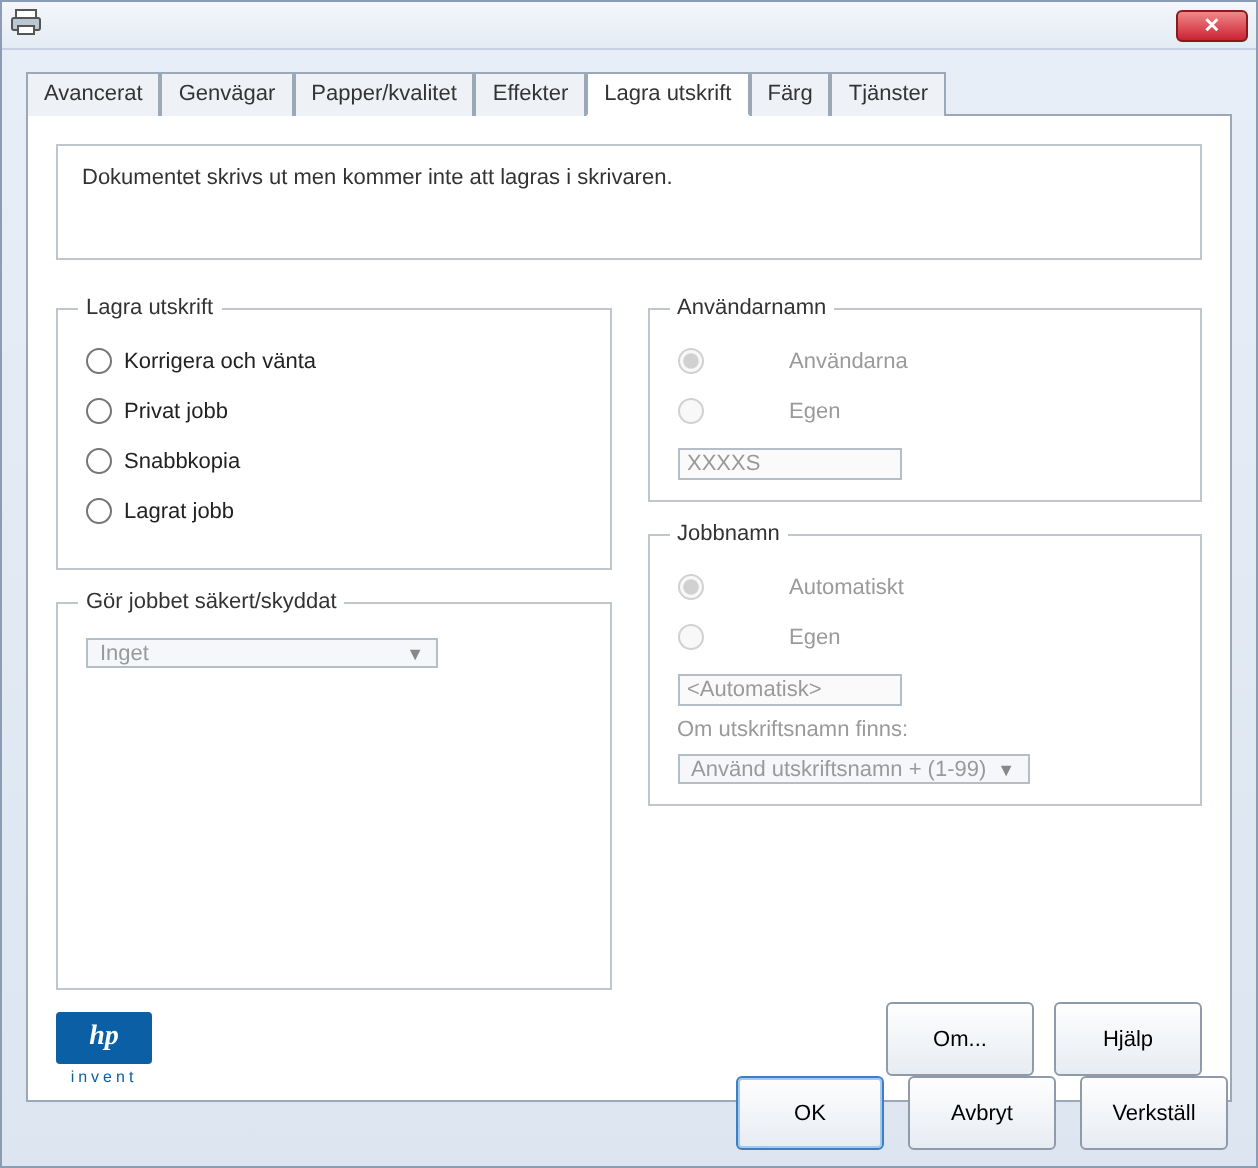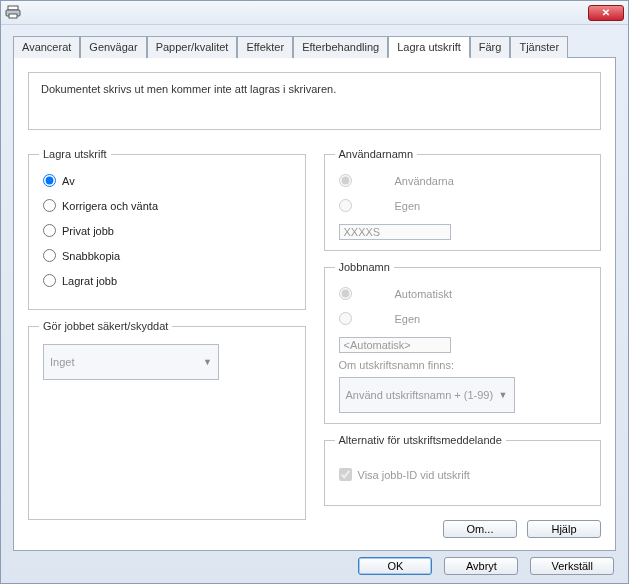--- a/index.html
+++ b/index.html
@@ -15,30 +15,30 @@
 .panel { background: #fff; border: 1px solid #9aa8b8; border-top: none; padding: 14px 14px 8px 14px; height: 493px; position: relative; }
 .msgbox { border: 1px solid #c0c6ce; height: 58px; padding: 10px 12px; margin-bottom: 18px; color: #333; }
 .cols { display: flex; gap: 18px; }
 .col { flex: 1; }
 fieldset { border: 1px solid #c0c6ce; padding: 8px 10px 10px 10px; margin-bottom: 10px; position: relative; }
 legend { font-size: 11px; color: #333; padding: 0 4px; }
 .opt { display: flex; align-items: center; gap: 6px; margin: 6px 0 12px 4px; color: #222; }
 .opt.disabled { color: #9a9a9a; gap: 43px; }
 .opt input[type=radio] { margin: 0; }
 .textfield { width: 112px; height: 16px; border: 1px solid #b5bdc7; padding: 2px 4px; font-size: 11px; color: #9a9a9a; margin-left: 4px; }
-.select { width: 176px; height: 36px; border: 1px solid #b5bdc7; background: #f5f7fa; padding: 2px 6px; font-size: 11px; color: #9a9a9a; display: flex; align-items: center; justify-content: space-between; cursor: default; }
+.select { width: 176px; height: 15px; border: 1px solid #b5bdc7; background: #f5f7fa; padding: 2px 6px; font-size: 11px; color: #9a9a9a; display: flex; align-items: center; justify-content: space-between; cursor: default; }
 .select .arrow { font-size: 9px; color: #888; }
 .note { color: #9a9a9a; margin: 6px 0 6px 4px; }
 .checkrow { display: flex; align-items: center; gap: 6px; margin: 14px 0 14px 4px; color: #9a9a9a; }
 .checkrow input { accent-color: #8aa; }
 .hp-logo { position: absolute; bottom: 10px; left: 14px; width: 48px; height: 34px; }
 .hp-box { width: 48px; height: 26px; background: #0a5fa5; border-radius: 2px; display: flex; align-items: center; justify-content: center; color: #fff; font-style: italic; font-weight: bold; font-size: 14px; font-family: Georgia, serif; }
 .hp-text { font-size: 8px; letter-spacing: 2px; color: #0a5fa5; text-align: center; margin-top: 2px; }
 .bottom-btns { position: absolute; bottom: 12px; right: 14px; display: flex; gap: 10px; }
-.btn { min-width: 74px; height: 18px; border: 1px solid #8f9bab; background: linear-gradient(#fefefe,#e7ecf2); border-radius: 3px; font-size: 11px; cursor: pointer; padding: 0 20px; }
+.btn { min-width: 74px; height: 37px; border: 1px solid #8f9bab; background: linear-gradient(#fefefe,#e7ecf2); border-radius: 3px; font-size: 11px; cursor: pointer; padding: 0 10px; }
 .dialog-btns { position: absolute; bottom: 8px; right: 14px; display: flex; gap: 12px; }
 .btn.primary { border: 1px solid #3b7fc4; box-shadow: 0 0 0 1px #a6c8ec inset; }
 </style>
 </head>
 <body>
 
 <div class="window">
   <div class="titlebar">
     <div class="title-left">
       <span>
@@ -54,39 +54,34 @@
       <span>✕</span>
     </div>
   </div>
 
   <div class="body">
     <div class="tabs">
       <div class="tab">Avancerat</div>
       <div class="tab">Genvägar</div>
       <div class="tab">Papper/kvalitet</div>
       <div class="tab">Effekter</div>
-      <div class="tab">Efterbehandling</div>
       <div class="tab active">Lagra utskrift</div>
       <div class="tab">Färg</div>
       <div class="tab">Tjänster</div>
     </div>
 
     <div class="panel">
       <div class="msgbox">
         <span>Dokumentet skrivs ut men kommer inte att lagras i skrivaren.</span>
       </div>
 
       <div class="cols">
         <div class="col">
           <fieldset>
             <legend>Lagra utskrift</legend>
-            <label class="opt">
-              <input type="radio" name="storage" checked="" style="">
-              <span>Av</span>
-            </label>
             <label class="opt">
               <input type="radio" name="storage" style="">
               <span>Korrigera och vänta</span>
             </label>
             <label class="opt">
               <input type="radio" name="storage" style="">
               <span>Privat jobb</span>
             </label>
             <label class="opt">
               <input type="radio" name="storage" style="">
@@ -132,30 +127,29 @@
               <span>Egen</span>
             </label>
             <input class="textfield" disabled="" value="&lt;Automatisk&gt;" style="">
             <div class="note">Om utskriftsnamn finns:</div>
             <div class="select" style="margin-left:4px;text-align:right;">
               <span>Använd utskriftsnamn + (1-99)</span>
               <span class="arrow">▼</span>
             </div>
           </fieldset>
 
-          <fieldset style="height:72px;">
-            <legend>Alternativ för utskriftsmeddelande</legend>
-            <label class="checkrow">
-              <input type="checkbox" checked="" disabled="" style="">
-              <span>Visa jobb-ID vid utskrift</span>
-            </label>
-          </fieldset>
         </div>
       </div>
 
+      <div class="hp-logo">
+        <div class="hp-box">
+            <span>hp</span>
+          </div>
+        <div class="hp-text">invent</div>
+      </div>
 
       <div class="bottom-btns">
         <button class="btn">Om...</button>
         <button class="btn">Hjälp</button>
       </div>
     </div>
   </div>
 
   <div class="dialog-btns">
     <button class="btn primary">OK</button>

